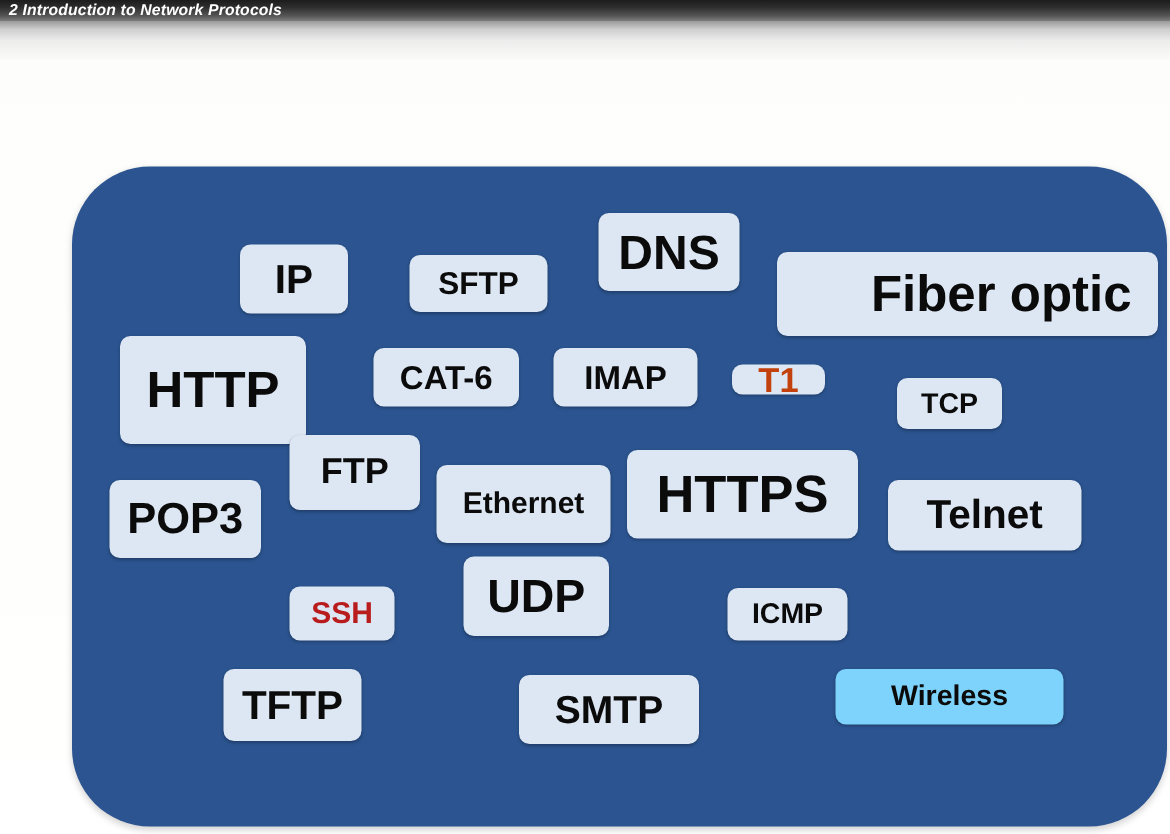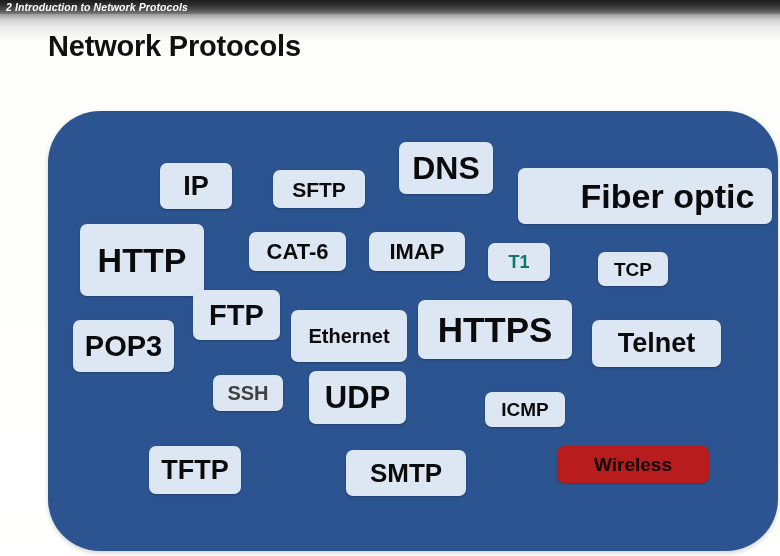--- a/index.html
+++ b/index.html
@@ -102,40 +102,39 @@
 <div id="slide">
 
   <div id="slide-bg"></div>
 
   <div id="topfade"></div>
 
   <div id="titlebar">
     <span id="titlebar-text">2 Introduction to Network Protocols</span>
   </div>
 
-  <div id="heading">Network Protocols</div>
 
   <div id="panel"></div>
 
   <div id="tag-layer">
       <div class="tag" style="left: 160px; top: 163px; width: 72px; height: 46px; font-size: 27px; background: rgb(221, 231, 243); color: rgb(11, 11, 11);">IP</div>
       <div class="tag" style="left: 273px; top: 170px; width: 92px; height: 38px; font-size: 21px; background: rgb(221, 231, 243); color: rgb(11, 11, 11);">SFTP</div>
       <div class="tag" style="left: 399px; top: 142px; width: 94px; height: 52px; font-size: 32px; background: rgb(221, 231, 243); color: rgb(11, 11, 11);">DNS</div>
       <div class="tag" style="left: 518px; top: 168px; width: 254px; height: 56px; font-size: 34px; background: rgb(221, 231, 243); color: rgb(11, 11, 11); padding-left: 45px;">Fiber optic</div>
       <div class="tag" style="left: 80px; top: 224px; width: 124px; height: 72px; font-size: 34px; background: rgb(221, 231, 243); color: rgb(11, 11, 11);">HTTP</div>
       <div class="tag" style="left: 249px; top: 232px; width: 97px; height: 39px; font-size: 22px; background: rgb(221, 231, 243); color: rgb(11, 11, 11);">CAT-6</div>
       <div class="tag" style="left: 369px; top: 232px; width: 96px; height: 39px; font-size: 22px; background: rgb(221, 231, 243); color: rgb(11, 11, 11);">IMAP</div>
-      <div class="tag" style="left: 488px; top: 243px; width: 62px; height: 38px; font-size: 18px; background: rgb(221, 231, 243); color: #0f766e;">T1</div>
+      <div class="tag" style="left: 488px; top: 243px; width: 62px; height: 20px; font-size: 23px; background: rgb(221, 231, 243); color: #c2410c;">T1</div>
       <div class="tag" style="left: 598px; top: 252px; width: 70px; height: 34px; font-size: 19px; background: rgb(221, 231, 243); color: rgb(11, 11, 11);">TCP</div>
-      <div class="tag" style="left: 193px; top: 290px; width: 87px; height: 50px; font-size: 29px; background: rgb(221, 231, 243); color: rgb(11, 11, 11);">FTP</div>
+      <div class="tag" style="left: 193px; top: 290px; width: 87px; height: 50px; font-size: 24px; background: rgb(221, 231, 243); color: rgb(11, 11, 11);">FTP</div>
       <div class="tag" style="left: 291px; top: 310px; width: 116px; height: 52px; font-size: 20px; background: rgb(221, 231, 243); color: rgb(11, 11, 11);">Ethernet</div>
       <div class="tag" style="left: 418px; top: 300px; width: 154px; height: 59px; font-size: 35px; background: rgb(221, 231, 243); color: rgb(11, 11, 11);">HTTPS</div>
       <div class="tag" style="left: 592px; top: 320px; width: 129px; height: 47px; font-size: 27px; background: rgb(221, 231, 243); color: rgb(11, 11, 11);">Telnet</div>
       <div class="tag" style="left: 73px; top: 320px; width: 101px; height: 52px; font-size: 29px; background: rgb(221, 231, 243); color: rgb(11, 11, 11);">POP3</div>
-      <div class="tag" style="left: 193px; top: 375px; width: 70px; height: 36px; font-size: 20px; background: rgb(221, 231, 243); color: #404040; margin-left: 20px;">SSH</div>
+      <div class="tag" style="left: 193px; top: 391px; width: 70px; height: 36px; font-size: 20px; background: rgb(221, 231, 243); color: #b91c1c;">SSH</div>
       <div class="tag" style="left: 309px; top: 371px; width: 97px; height: 53px; font-size: 31px; background: rgb(221, 231, 243); color: rgb(11, 11, 11);">UDP</div>
       <div class="tag" style="left: 485px; top: 392px; width: 80px; height: 35px; font-size: 19px; background: rgb(221, 231, 243); color: rgb(11, 11, 11);">ICMP</div>
       <div class="tag" style="left: 149px; top: 446px; width: 92px; height: 48px; font-size: 27px; background: rgb(221, 231, 243); color: rgb(11, 11, 11);">TFTP</div>
       <div class="tag" style="left: 346px; top: 450px; width: 120px; height: 46px; font-size: 26px; background: rgb(221, 231, 243); color: rgb(11, 11, 11);">SMTP</div>
-      <div class="tag" style="left: 557px; top: 446px; width: 152px; height: 37px; font-size: 19px; background: #b91c1c; color: rgb(11, 11, 11); text-align: right;">Wireless</div>
+      <div class="tag" style="left: 557px; top: 446px; width: 152px; height: 37px; font-size: 19px; background: #7dd3fc; color: rgb(11, 11, 11); text-align: right;">Wireless</div>
     </div>
 
 </div>
 
 </body></html>

